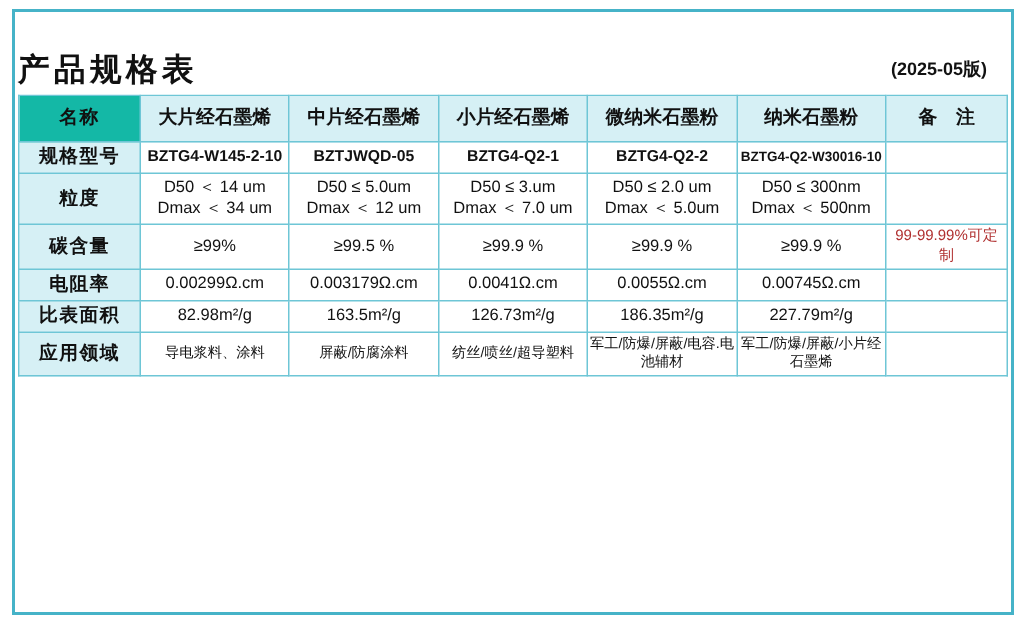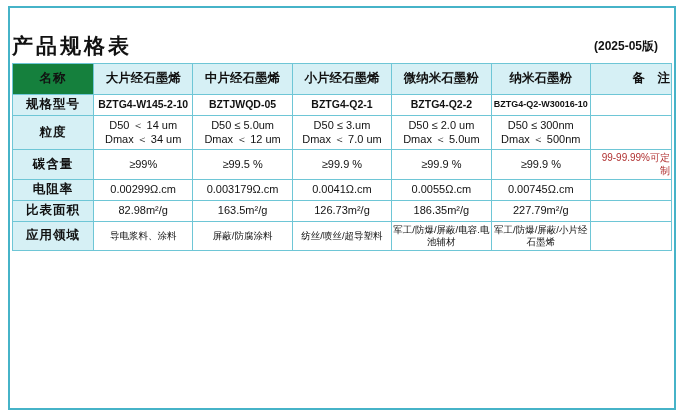--- a/index.html
+++ b/index.html
@@ -63,30 +63,29 @@
   td.label{
     background:#d6f0f5;
     font-weight:bold;
     font-size:12.5px;
     letter-spacing:1px;
     width:78px;
   }
   td.remark{
     width:78px;
     font-size:10px;
-    text-align:right;
   }
   .hdr td{
     background:#d6f0f5;
     font-weight:bold;
     font-size:12.5px;
     height:26px;
   }
   .hdr td.label{
-    background:#15803d;
+    background:#14b8a6;
   }
   .two-line{
     display:block;
     font-size:11px;
     line-height:1.35;
   }
   .model{
     font-size:10.5px;
     font-weight:bold;
     margin-left:32px;

